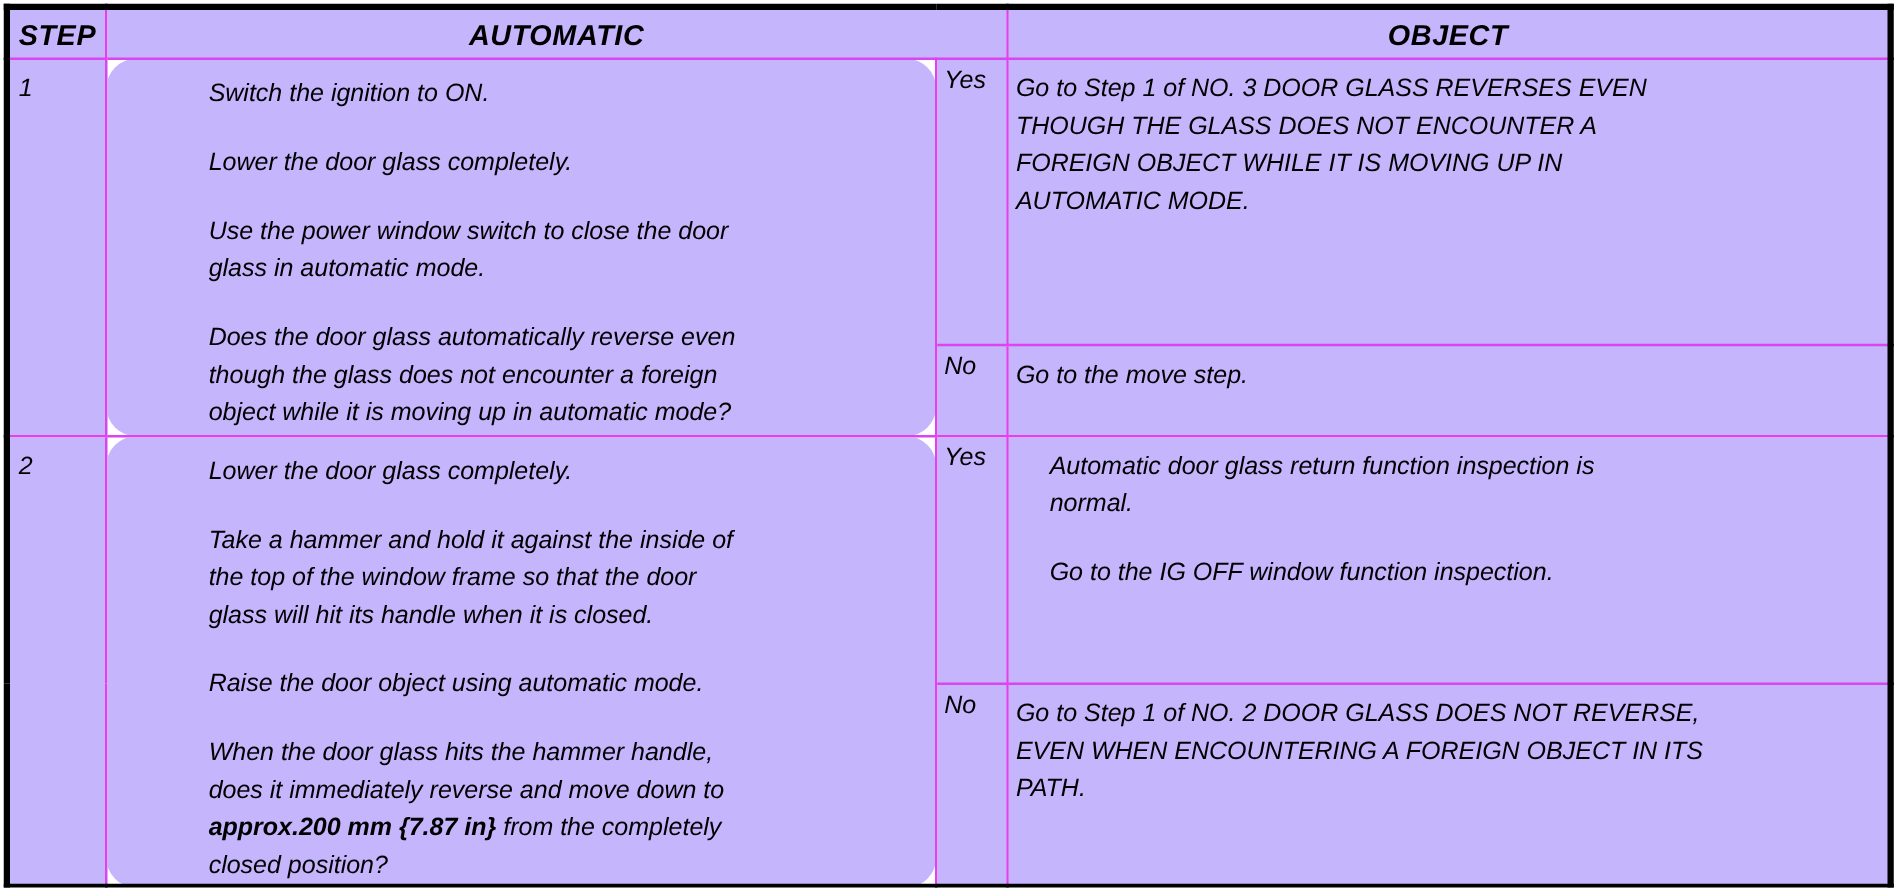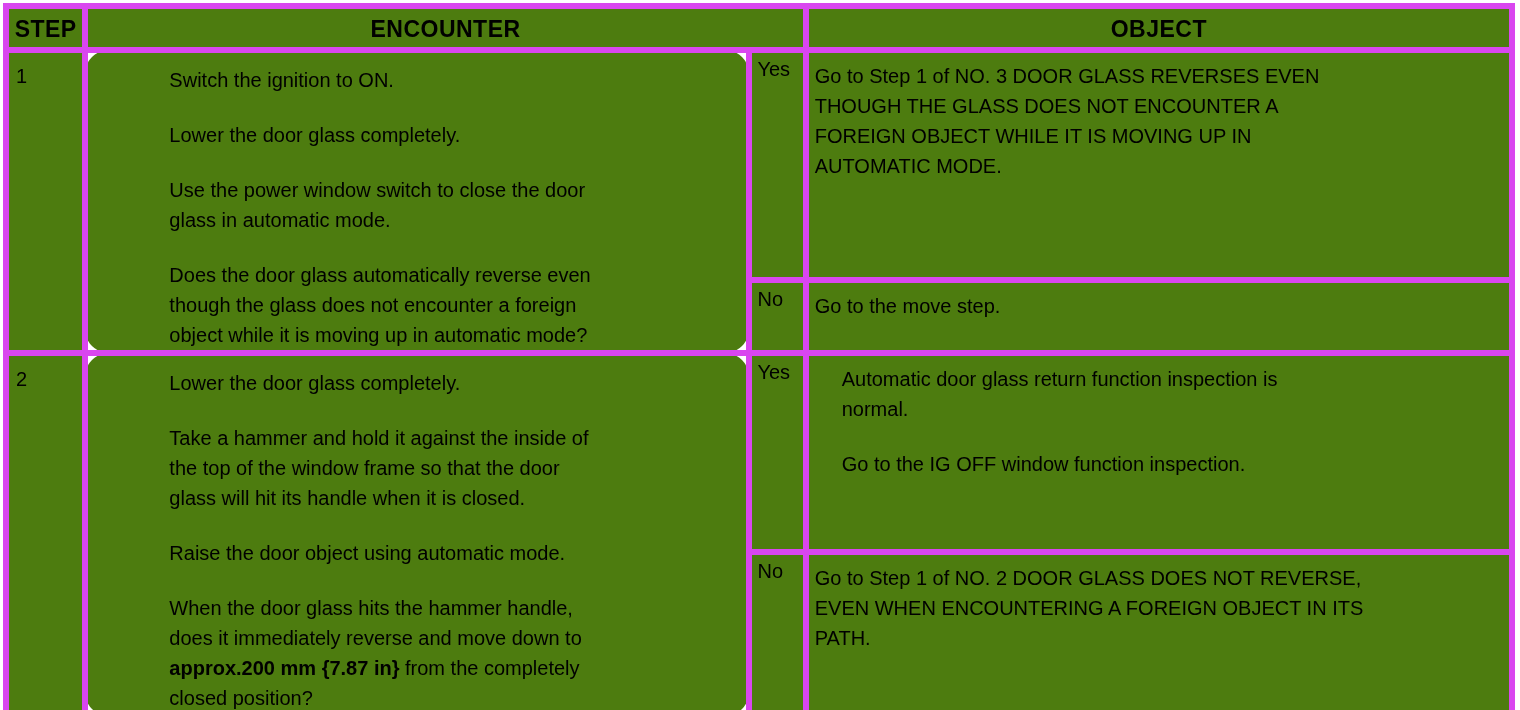--- a/index.html
+++ b/index.html
@@ -9,25 +9,26 @@
     background:#fff;color:#000;
     font-family:"Liberation Sans","DejaVu Sans",sans-serif;
   }
   table.ts{
     position:absolute;left:3px;top:3px;
     width:1512px;
     border-collapse:collapse;table-layout:fixed;
     border:5px solid #000;
   }
   .ts th,.ts td{
-    border:6px solid #d946ef;
+    border:2px solid #d946ef;
     vertical-align:top;
     padding:0;
     overflow:hidden;
-    background:#4d7c0f;
+    background:#c4b5fd;
+    font-style:italic;
   }
   .ts th{
     font-size:23px;font-weight:bold;
     text-align:center;
     padding:7px 0 4px 0;
     letter-spacing:0.5px;
   }
   tr.hdr{height:41px;}
   tr.r1a{height:229px;}
   tr.r1b{height:73px;}
@@ -70,21 +71,21 @@
   <table class="ts">
     <colgroup>
       <col style="width:79px">
       <col style="width:661px">
       <col style="width:56px">
       <col style="width:703px">
     </colgroup>
     <tbody>
         <tr class="hdr">
       <th>STEP</th>
-      <th colspan="2">ENCOUNTER</th>
+      <th colspan="2">AUTOMATIC</th>
       <th>OBJECT</th>
     </tr>
 
     <tr class="r1a">
       <td class="step-cell" rowspan="2">1</td>
       <td class="insp-cell" rowspan="2">
         <div class="bullet-item">
           <span class="bullet"><span class="dot"></span></span>
           <span class="bullet-text">Switch the ignition to ON.</span>
         </div>

